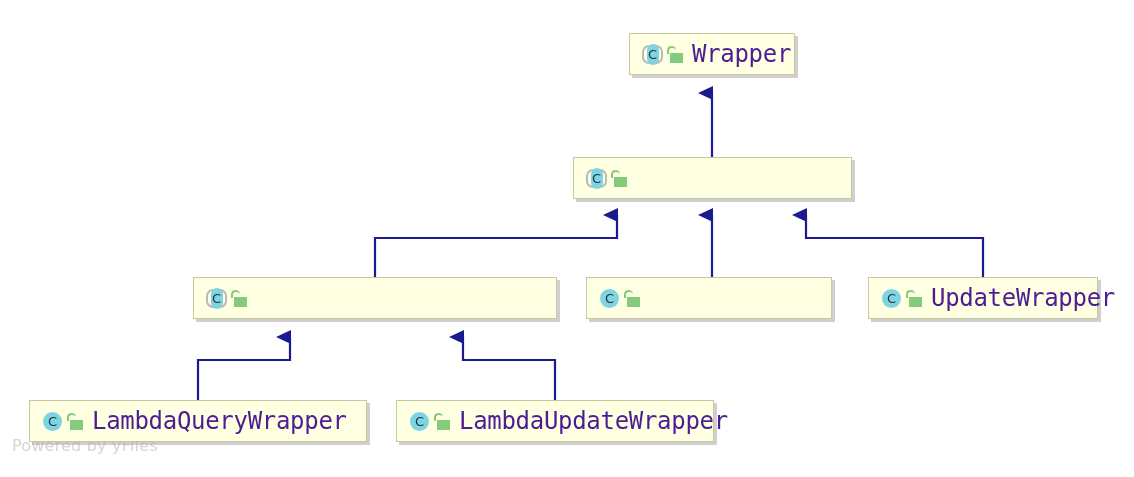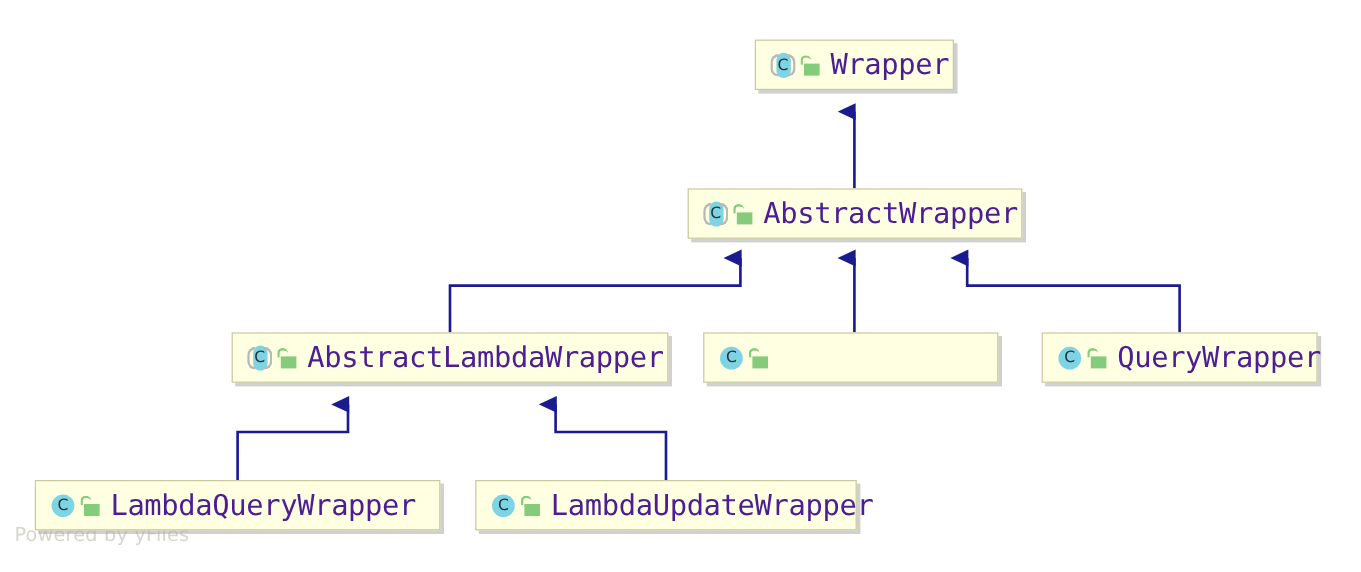--- a/index.html
+++ b/index.html
@@ -204,37 +204,35 @@
         <span class="arc-l"></span>
           <span class="core"></span>
           <span class="arc-r"></span>
         <span class="glyph">C</span>
       </span>
       <span class="lock-icon">
         <span class="shackle"></span>
           <span class="body"></span>
       </span>
     </span>
-    <span class="node-label">AbstractWrapper</span>
   </div>
 
   <div class="node" style="left:193px; top:277px; width:364px; height:42px;">
     <span class="icon-group">
       <span class="class-icon abstract">
         <span class="arc-l"></span>
           <span class="core"></span>
           <span class="arc-r"></span>
         <span class="glyph">C</span>
       </span>
       <span class="lock-icon">
         <span class="shackle"></span>
           <span class="body"></span>
       </span>
     </span>
-    <span class="node-label">AbstractLambdaWrapper</span>
   </div>
 
   <div class="node" style="left:586px; top:277px; width:246px; height:42px;">
     <span class="icon-group">
       <span class="class-icon concrete">
         <span class="core"></span>
         <span class="glyph">C</span>
       </span>
       <span class="lock-icon">
         <span class="shackle"></span>
@@ -247,21 +245,21 @@
     <span class="icon-group">
       <span class="class-icon concrete">
         <span class="core"></span>
         <span class="glyph">C</span>
       </span>
       <span class="lock-icon">
         <span class="shackle"></span>
           <span class="body"></span>
       </span>
     </span>
-    <span class="node-label">QueryWrapper</span>
+    <span class="node-label">UpdateWrapper</span>
   </div>
 
   <div class="node" style="left:29px; top:400px; width:338px; height:42px;">
     <span class="icon-group">
       <span class="class-icon concrete">
         <span class="core"></span>
         <span class="glyph">C</span>
       </span>
       <span class="lock-icon">
         <span class="shackle"></span>

